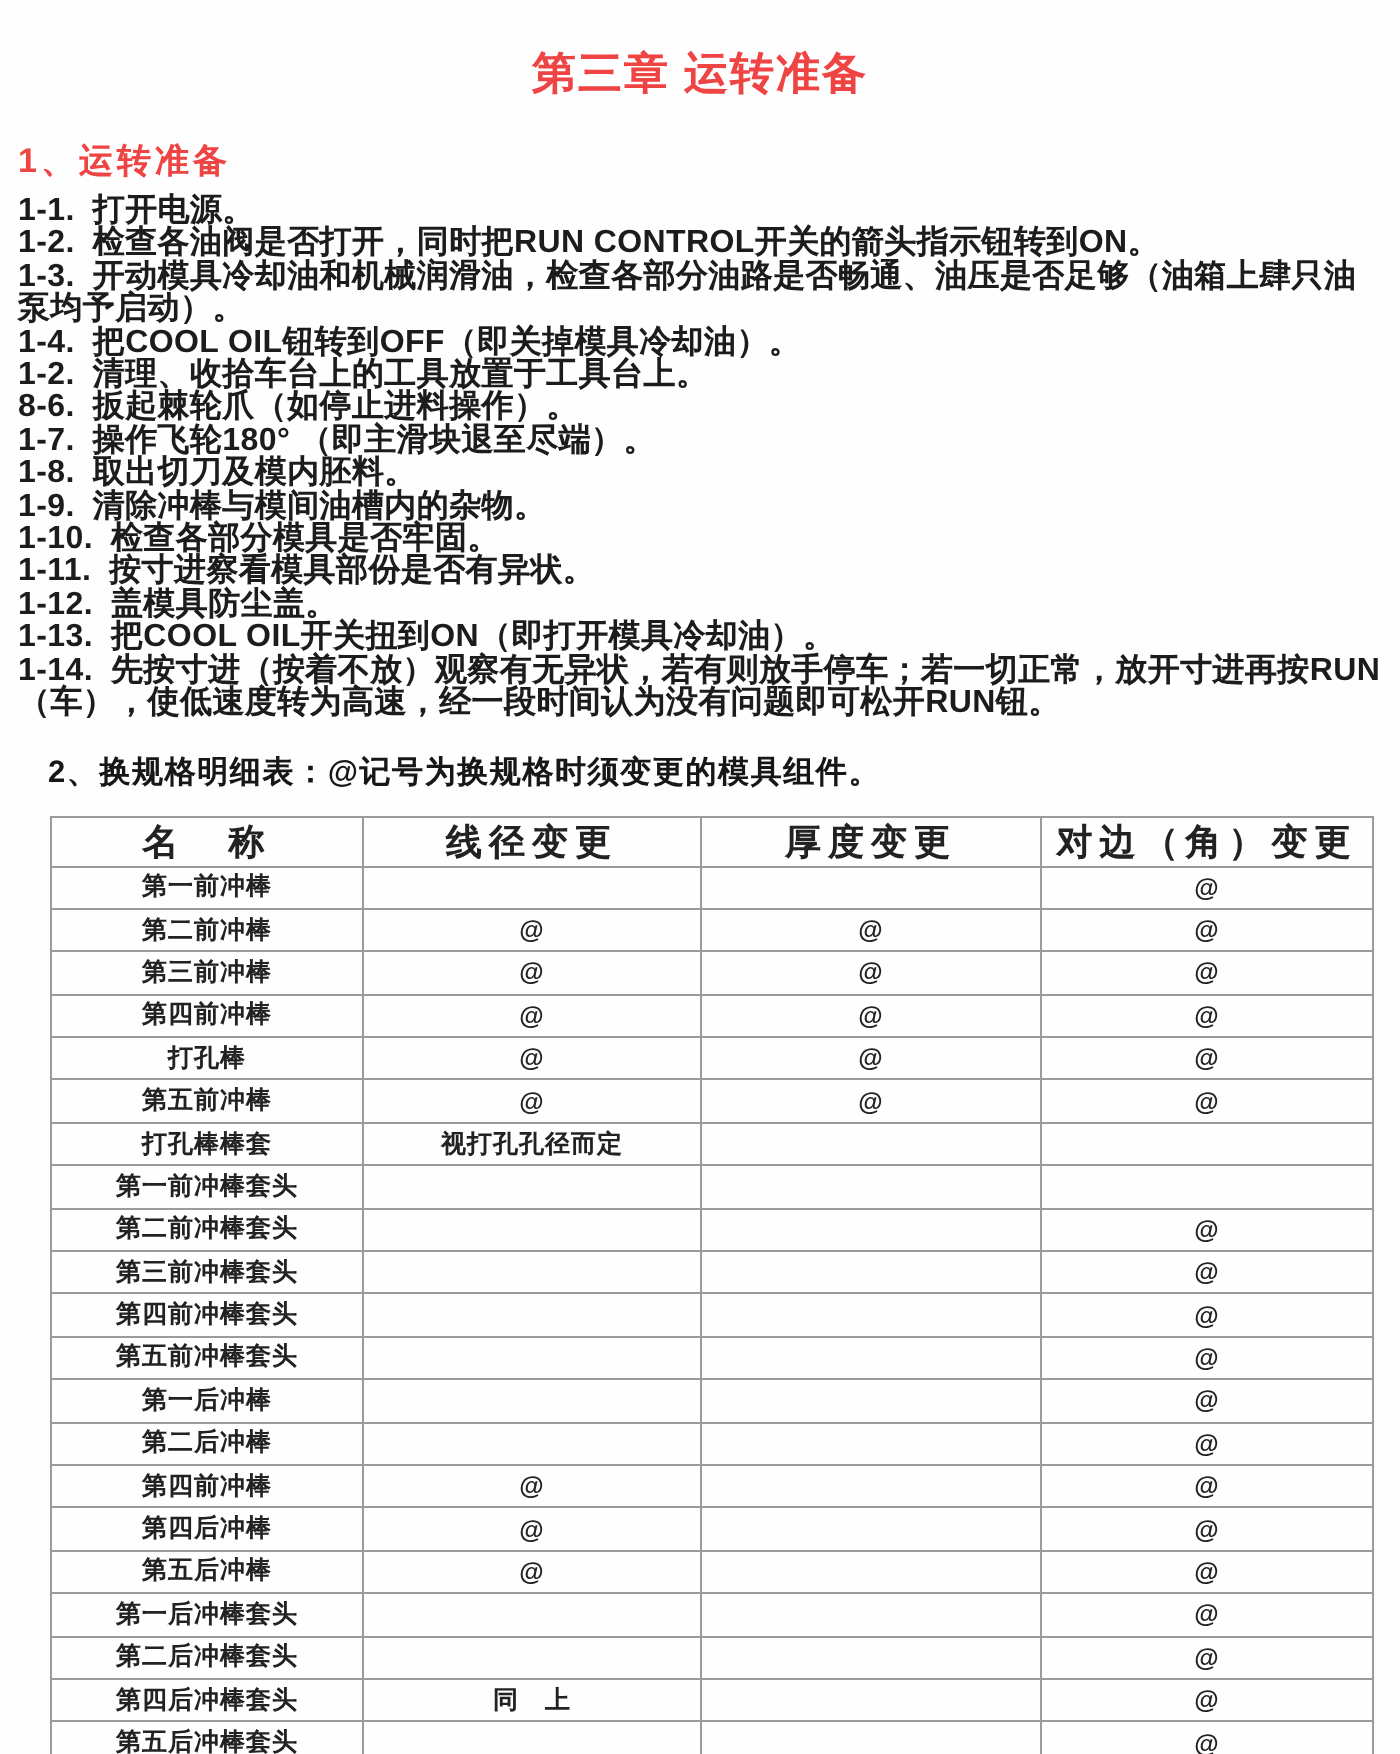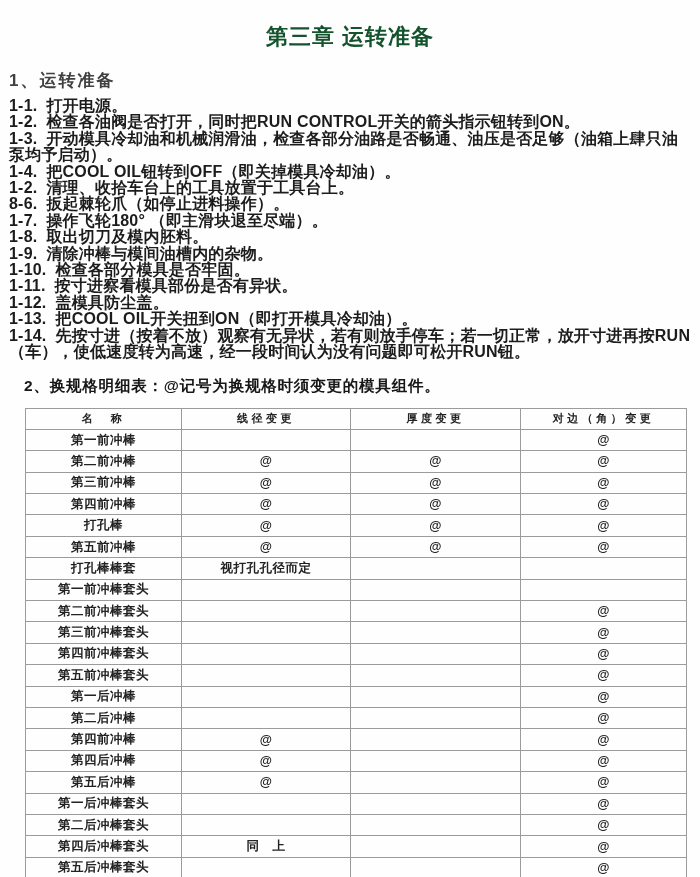--- a/index.html
+++ b/index.html
@@ -3,25 +3,25 @@
 <meta charset="utf-8">
 <style>
   html,body{margin:0;padding:0;background:#e9e9e9;}
   .page{
     width:700px;height:877px;background:#fefefe;margin:0 auto;
     font-family:"Liberation Sans","DejaVu Sans",sans-serif;
     color:#1c1c1c;box-sizing:border-box;overflow:hidden;position:relative;
   }
   .chapter-title{
     margin:0;padding-top:22px;text-align:center;
-    font-size:22px;font-weight:700;letter-spacing:1px;color:#14532d;
+    font-size:22px;font-weight:700;letter-spacing:1px;color:#ef4444;
   }
   .sec1-heading{
     margin:17px 0 6px 9px;font-size:17px;font-weight:700;
-    letter-spacing:2px;color:#404040;
+    letter-spacing:2px;color:#ef4444;
   }
   .steps{
     list-style:none;margin:0;padding:0 6px 0 9px;
   }
   .steps li{
     font-size:16px;line-height:16.4px;font-weight:700;letter-spacing:0.2px;
   }
   .steps .num{margin-right:9px;white-space:nowrap;}
   .sec2-heading{
     margin:15px 0 11px 24px;font-size:15.5px;font-weight:700;
@@ -30,21 +30,21 @@
   table.spec{
     border-collapse:collapse;table-layout:fixed;
     margin-left:25px;width:661px;
   }
   table.spec th,table.spec td{
     border:1px solid #9b9b9b;height:20.4px;padding:0;
     text-align:center;vertical-align:middle;overflow:hidden;
   }
   table.spec{border:1px solid #8a8a8a;}
   table.spec th{
-    font-size:11px;font-weight:600;letter-spacing:3.5px;color:#222;
+    font-size:18px;font-weight:600;letter-spacing:3.5px;color:#222;
   }
   table.spec td{
     font-size:12.5px;font-weight:600;letter-spacing:0.5px;color:#222;
   }
 </style>
 </head>
 <body>
 
 <div class="page">
 

